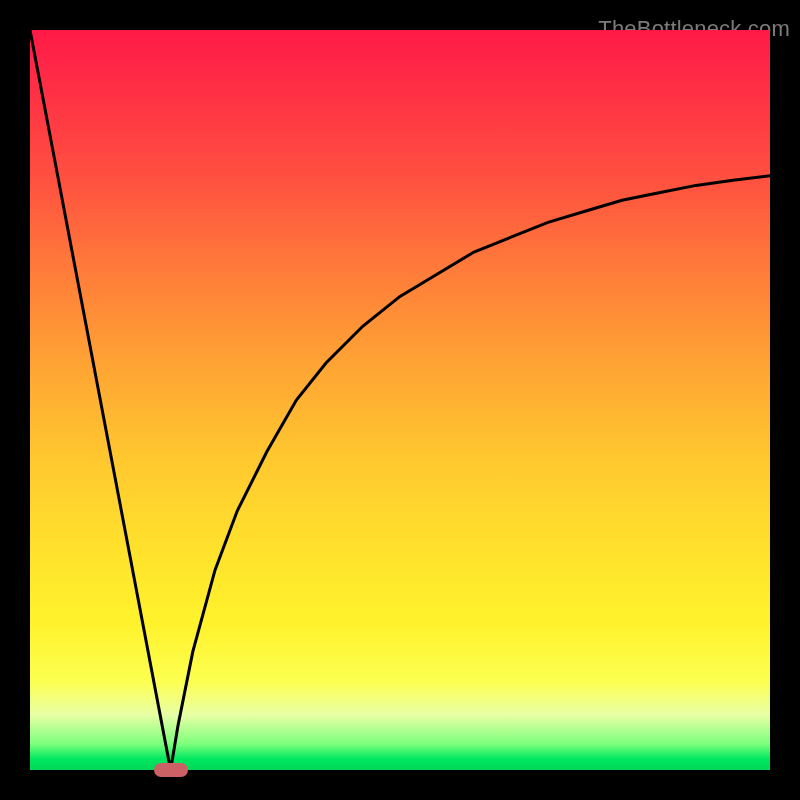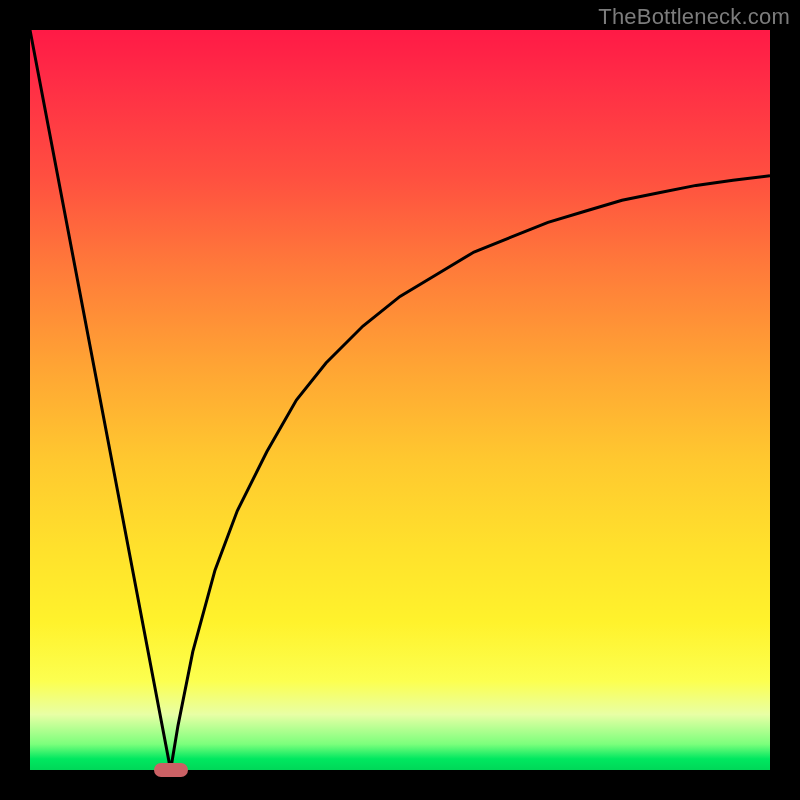--- a/index.html
+++ b/index.html
@@ -51,21 +51,21 @@
   .marker {
     position: absolute;
     width: 34px;
     height: 14px;
     border-radius: 7px;
     background: #cb6165;
     transform: translate(-50%, -50%);
   }
   .watermark {
     position: absolute;
-    top: 4px;
+    top: 16px;
     right: 10px;
     color: #7c7c7c;
     font-size: 22px;
     letter-spacing: 0.2px;
     user-select: none;
   }
 </style>
 </head>
 <body>
 

